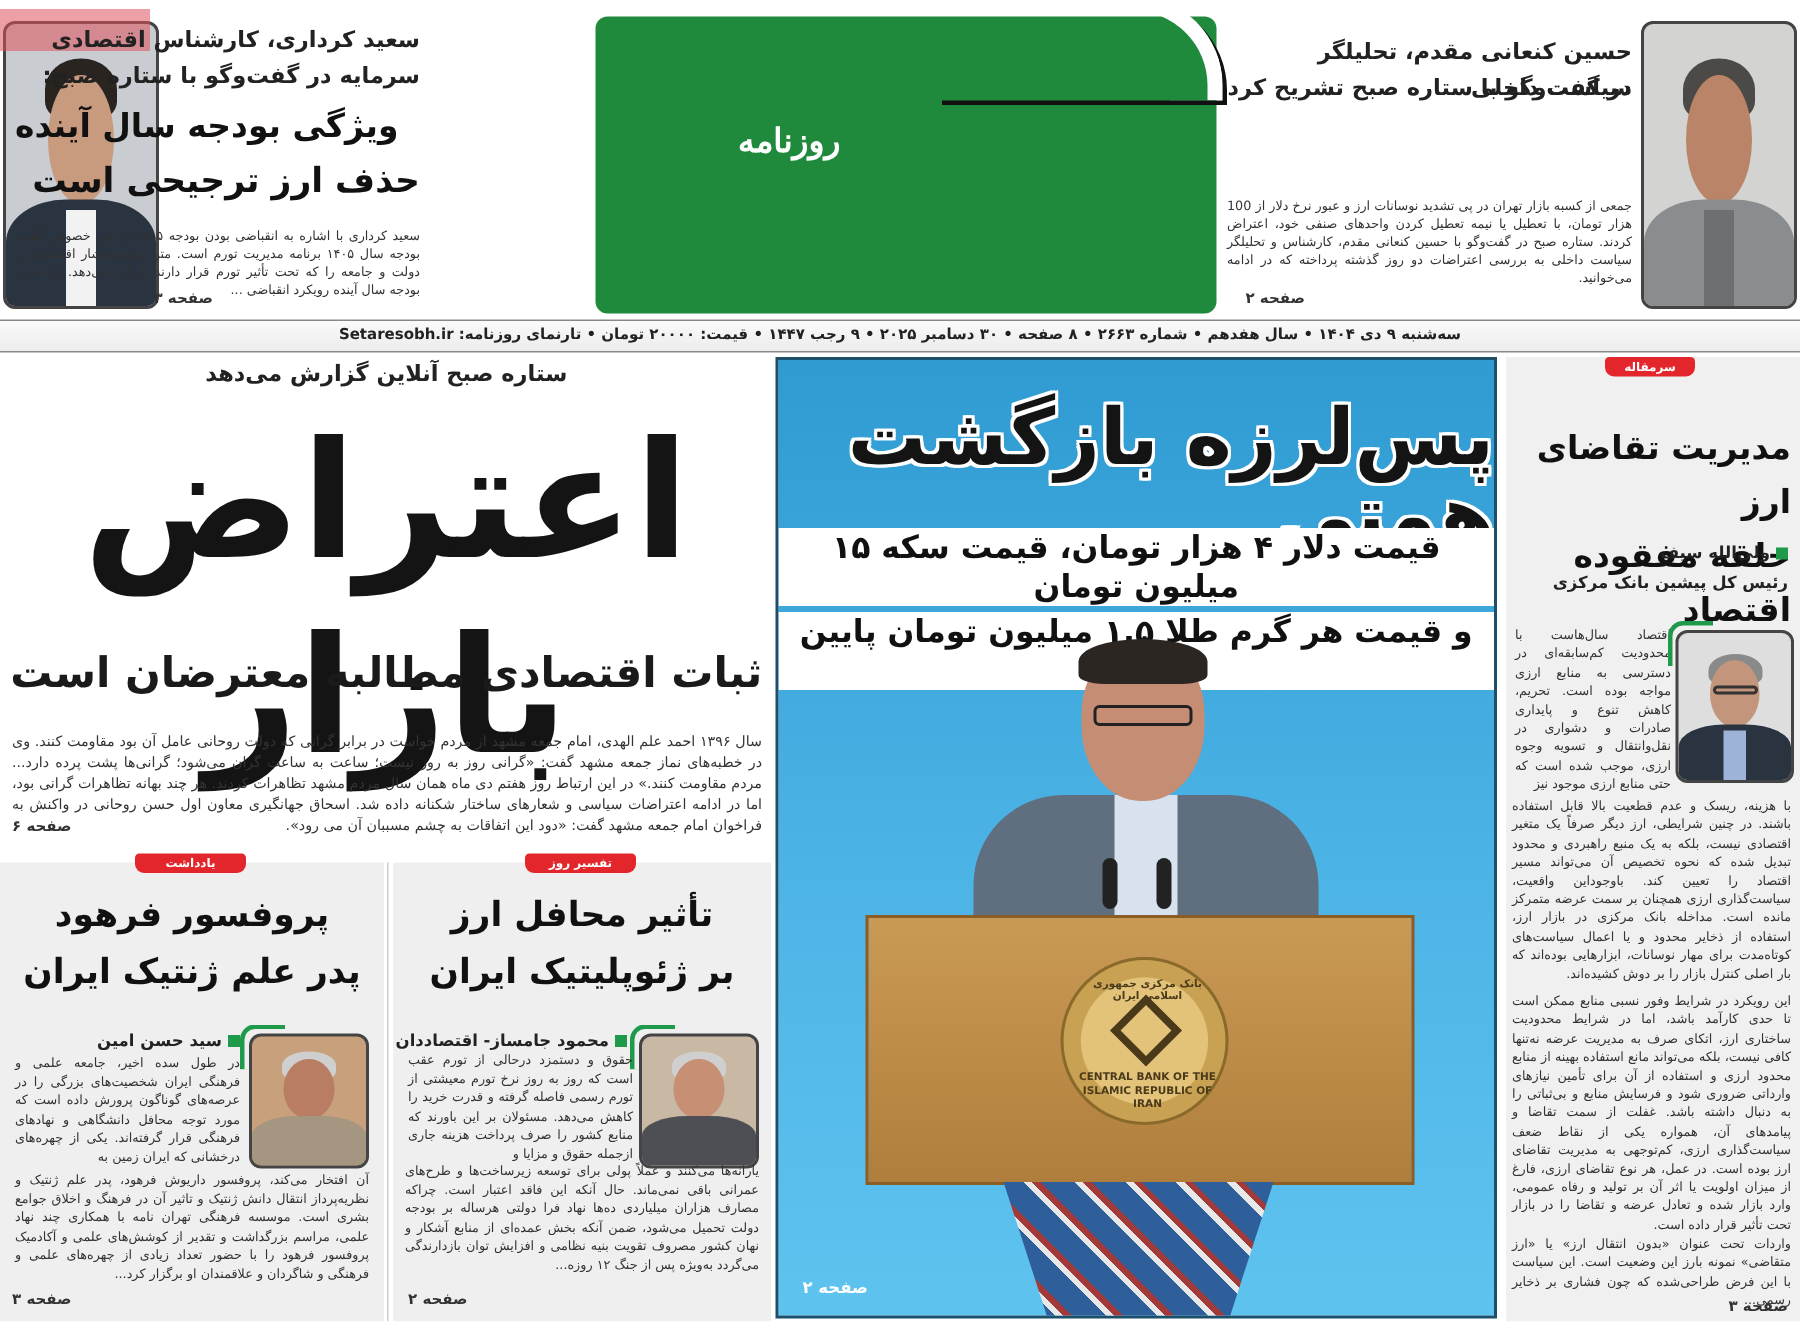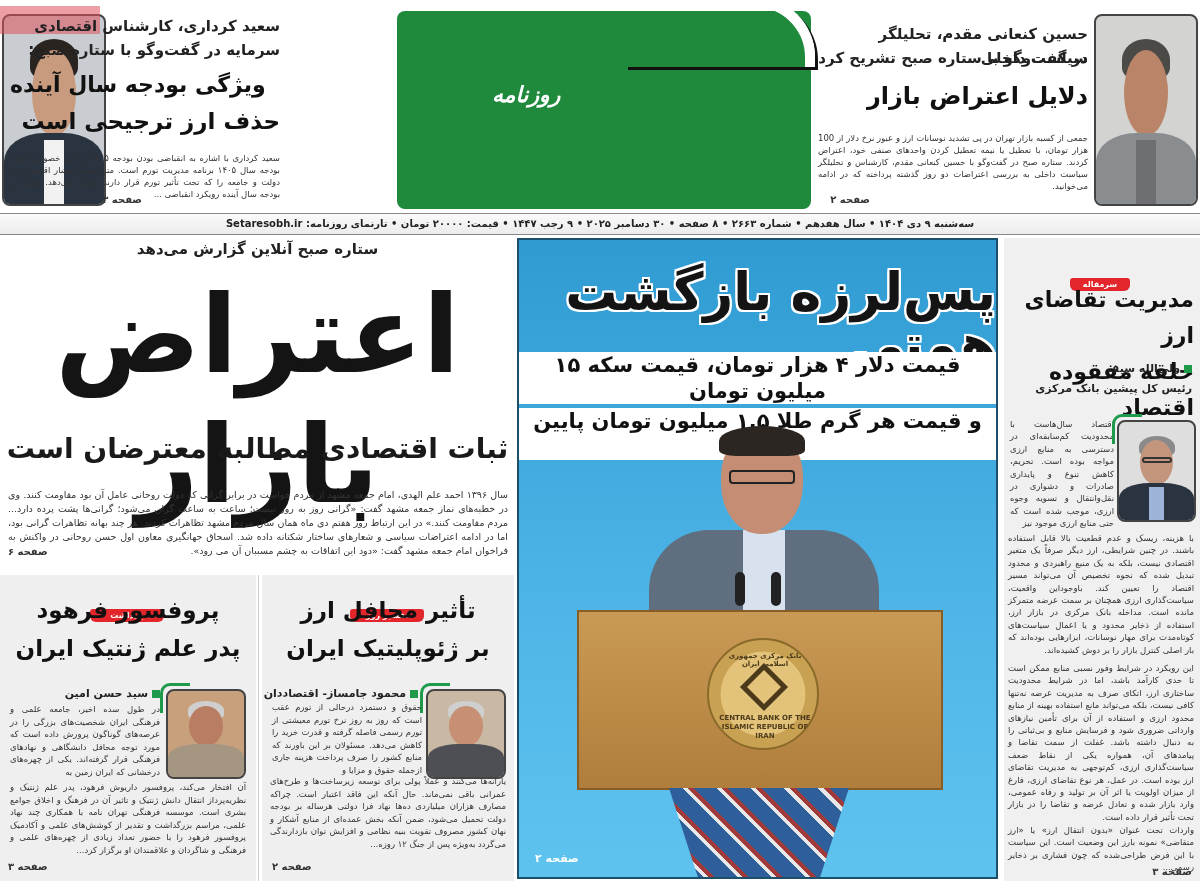--- a/index.html
+++ b/index.html
@@ -42,21 +42,21 @@
     left: 397px; top: 11px; width: 414px; height: 198px; background: #1f8a3c; border-radius: 8px;
     overflow: visible;
   }
   .logo-title {
     position: absolute; right: 30px; top: 50px; font-family: "DejaVu Serif", serif; font-weight: bold;
     font-size: 96px; color: #fff; letter-spacing: -2px;
     text-shadow: 3px 3px 0 #111, -1px -1px 0 #111, 1px -1px 0 #111, -1px 1px 0 #111;
     line-height: 1;
   }
   .logo-sub {
-    position: absolute; left: 95px; top: 70px; font-family: "DejaVu Serif", serif; font-weight: bold; font-size: 22px; color: #fff; font-style: italic;
+    position: absolute; left: 95px; top: 70px; font-family: "DejaVu Serif", serif; font-weight: bold; font-size: 22px; color: #fff;
   }
   .logo-swoosh {
     position: absolute; right: -4px; top: -14px; width: 190px; height: 70px;
     border: 10px solid #fff; border-bottom: none; border-left: none; border-radius: 0 60px 0 0;
     box-shadow: 3px 3px 0 #111;
   }
 
   
   .datebar {
     left: 0; top: 213px; width: 1200px; height: 22px; border-top: 1px solid #888; border-bottom: 1px solid #888;
@@ -130,21 +130,21 @@
   .seal .seal-en { position: absolute; left: 6px; top: 74px; width: 100px; line-height: 9px; }
   .seal .seal-fa { position: absolute; left: 10px; top: 12px; width: 92px; direction: rtl; font-size: 7px; }
   .center-page {
     position: absolute; left: 16px; top: 612px; color: #fff; font-size: 11px; font-weight: bold;
   }
 
   
   .right-col { left: 1004px; top: 238px; width: 196px; height: 643px; background: #f0f0f0; }
   .tag {
     position: absolute; height: 13px; background: #e2262b; color: #fff; font-size: 8px; line-height: 13px; text-align: center;
-    border-radius: 3px 3px 6px 6px; font-weight: bold; margin-top: 40px;
+    border-radius: 3px 3px 6px 6px; font-weight: bold;
   }
   .ed-head { position: absolute; right: 6px; top: 44px; width: 186px; text-align: right; font-size: 22px; font-weight: 900; line-height: 36px; color: #111; }
   .author-line { position: absolute; font-size: 11px; font-weight: bold; color: #222; }
   .author-line .sq { display: inline-block; width: 8px; height: 8px; background: #1f9a4a; margin-left: 4px; vertical-align: middle; }
   .ed-photo { left: 1117px; top: 420px; width: 79px; height: 102px; }
   .green-accent { position: absolute; border: 3px solid #1f9a4a; border-right: none; border-bottom: none; border-radius: 10px 0 0 0; }
   .ed-body1 { position: absolute; right: 86px; top: 180px; width: 104px; }
   .ed-body2 { position: absolute; right: 6px; top: 294px; width: 186px; }
   .ed-body3 { position: absolute; right: 6px; top: 424px; width: 186px; }
   .ed-body4 { position: absolute; right: 6px; top: 586px; width: 186px; }
@@ -188,21 +188,20 @@
 
 <div class="abs" style="left:808px;top:6px;width:392px;height:204px;">
   <div class="photo" style="left:286px;top:8px;width:104px;height:192px;background:#d3d4d2;">
     <div class="hair darkgrey"></div>
       <div class="face" style="background:#b98468;"></div>
       <div class="suit grey"></div>
       <div class="shirt" style="background:#6d6f72;"></div>
   </div>
   <div class="kicker abs" style="right:112px;top:16px;width:270px;text-align:right;">حسین کنعانی مقدم، تحلیلگر سیاست داخلی</div>
   <div class="kicker abs" style="right:112px;top:40px;width:270px;text-align:right;">در گفت‌وگو با ستاره صبح تشریح کرد</div>
-  <div class="head-big abs" style="right:112px;top:76px;width:270px;text-align:right;font-size:24px;">دلایل اعتراض بازار</div>
   <div class="body-txt abs" style="right:112px;top:126px;width:270px;font-size:8.5px;line-height:12px;">جمعی از کسبه بازار تهران در پی تشدید نوسانات ارز و عبور نرخ دلار از 100 هزار تومان، با تعطیل یا نیمه تعطیل کردن واحدهای صنفی خود، اعتراض کردند. ستاره صبح در گفت‌وگو با حسین کنعانی مقدم، کارشناس و تحلیلگر سیاست داخلی به بررسی اعتراضات دو روز گذشته پرداخته که در ادامه می‌خوانید.</div>
   <div class="page-ref abs" style="right:330px;top:188px;">صفحه ۲</div>
 </div>
 
 <div class="datebar abs">سه‌شنبه ۹ دی ۱۴۰۴ • سال هفدهم • شماره ۲۶۶۳ • ۸ صفحه • ۳۰ دسامبر ۲۰۲۵ • ۹ رجب ۱۴۴۷ • قیمت: ۲۰۰۰۰ تومان • تارنمای روزنامه: Setaresobh.ir</div>
 
 <div class="abs" style="left:0;top:236px;width:515px;height:330px;">
 </div>
 <div class="lead-kicker abs">ستاره صبح آنلاین گزارش می‌دهد</div>
 <div class="lead-head abs">اعتراض بازار</div>

